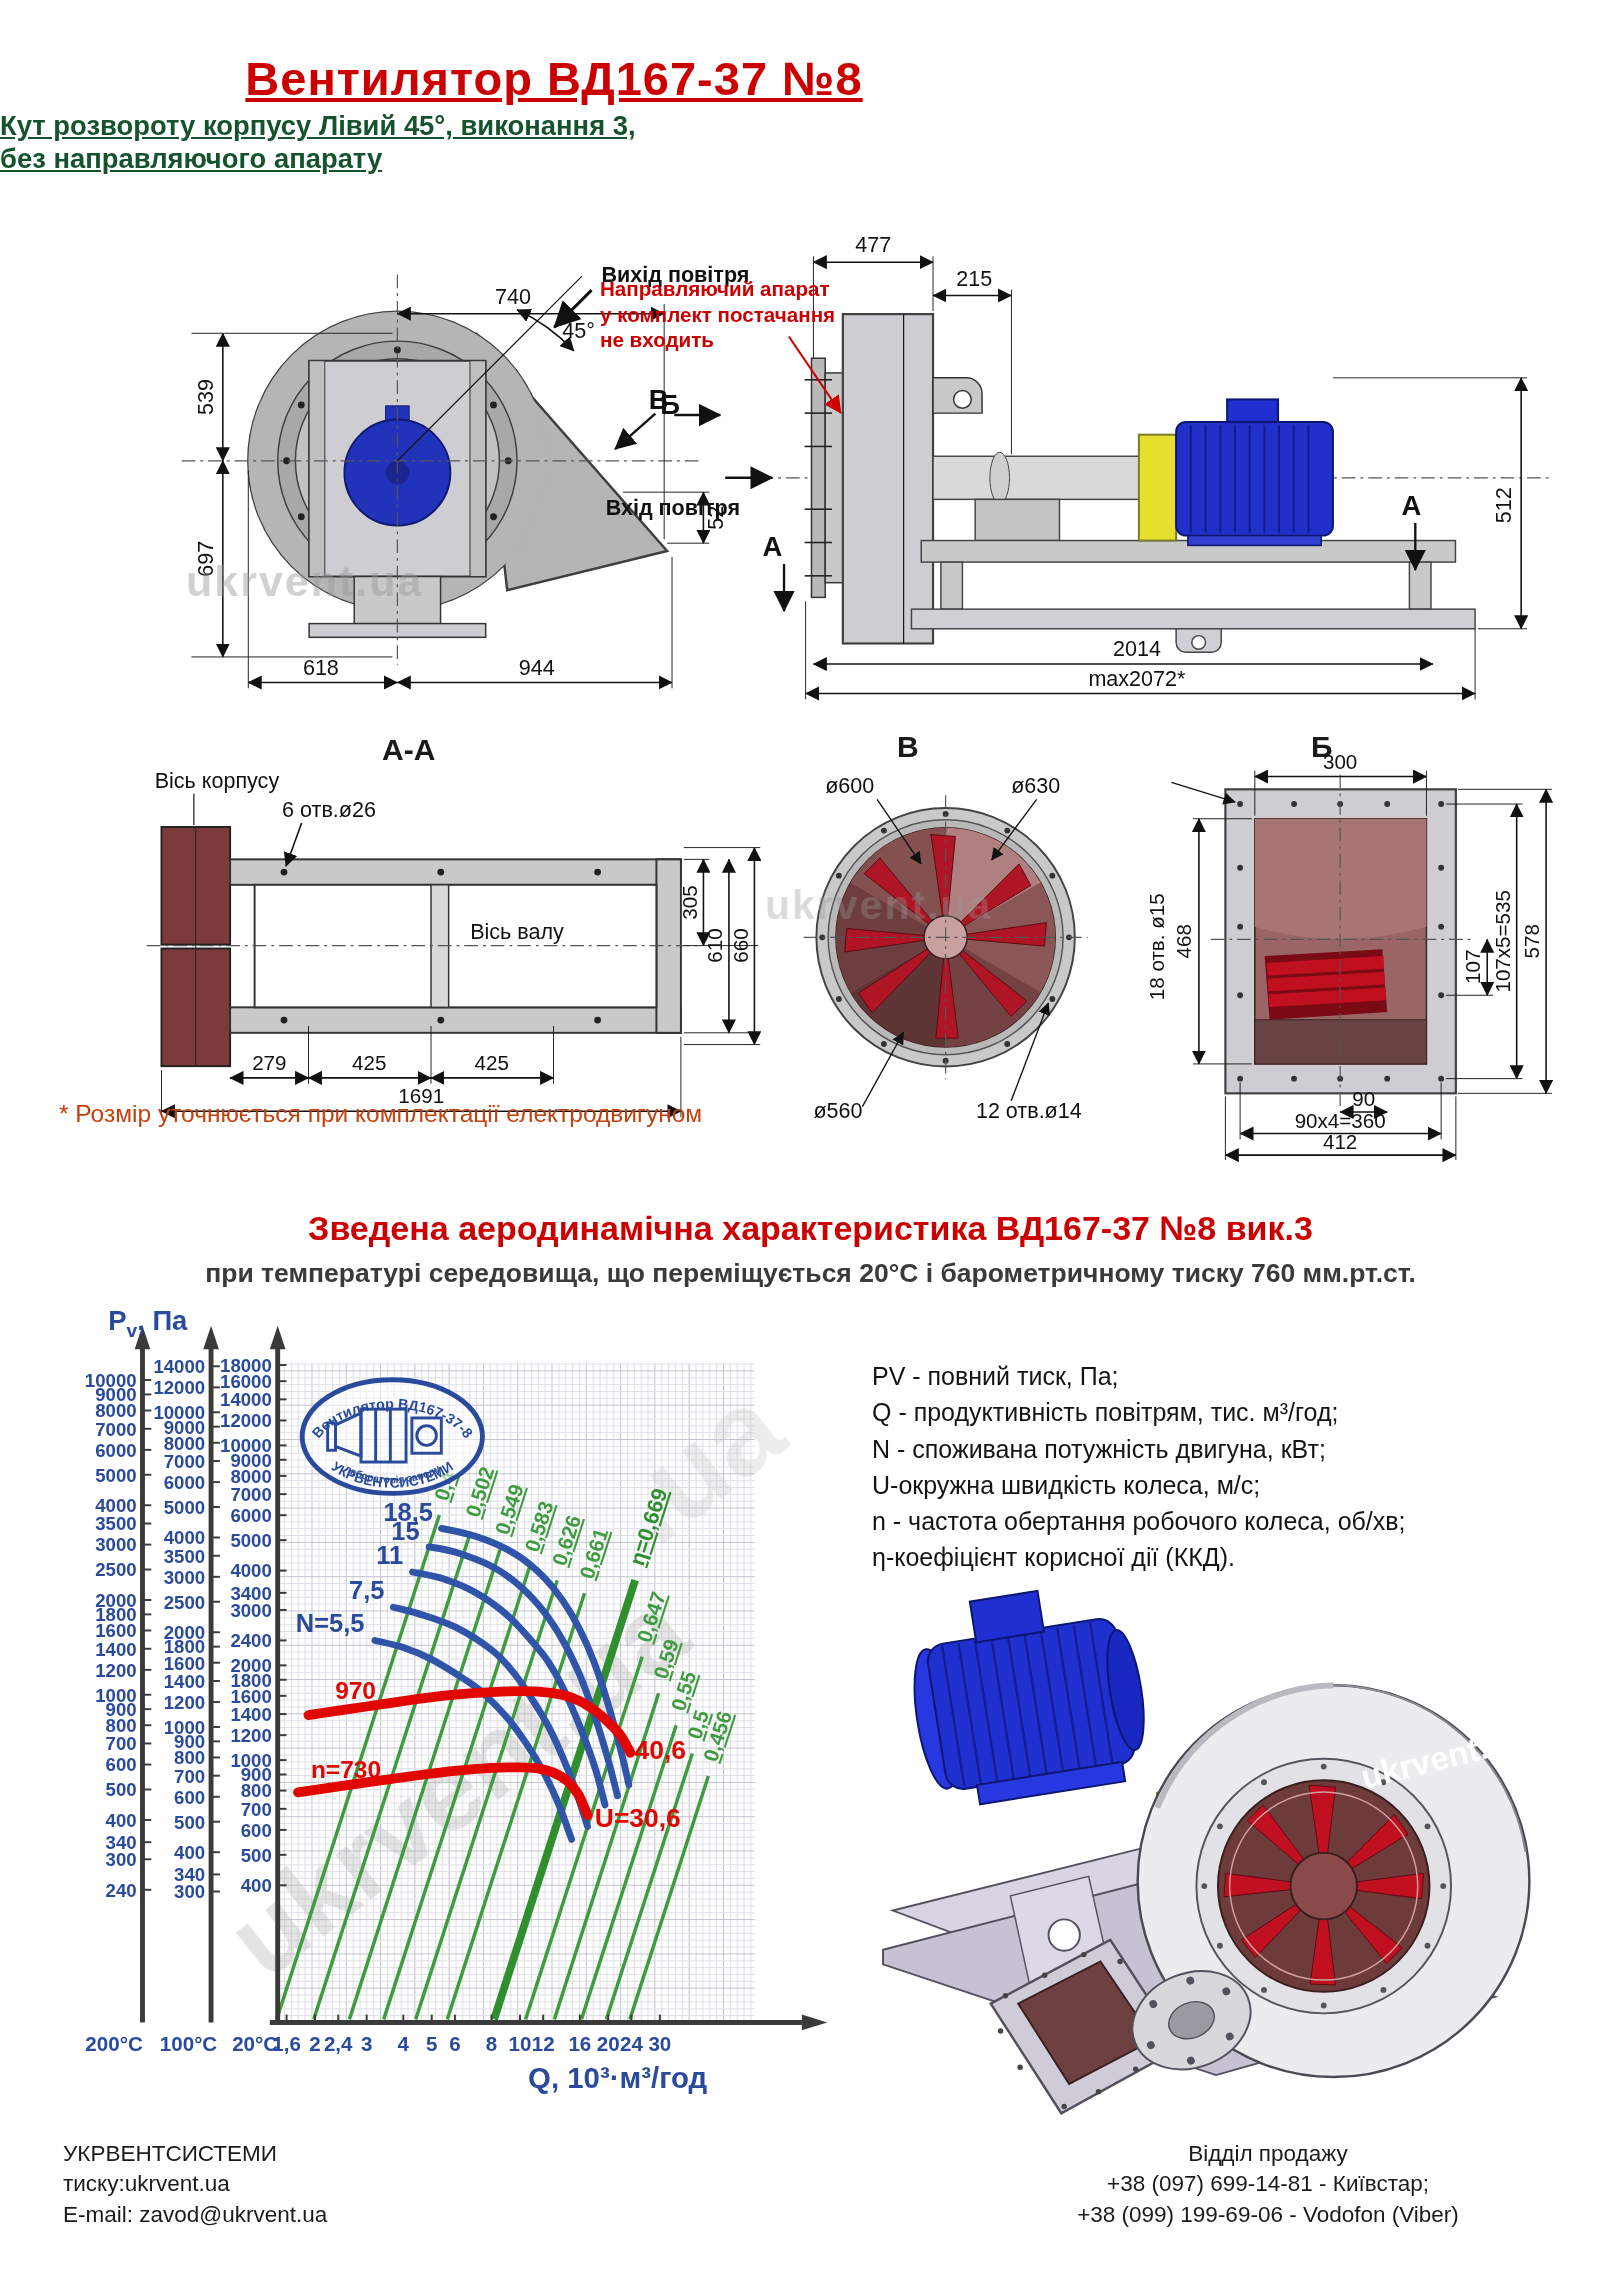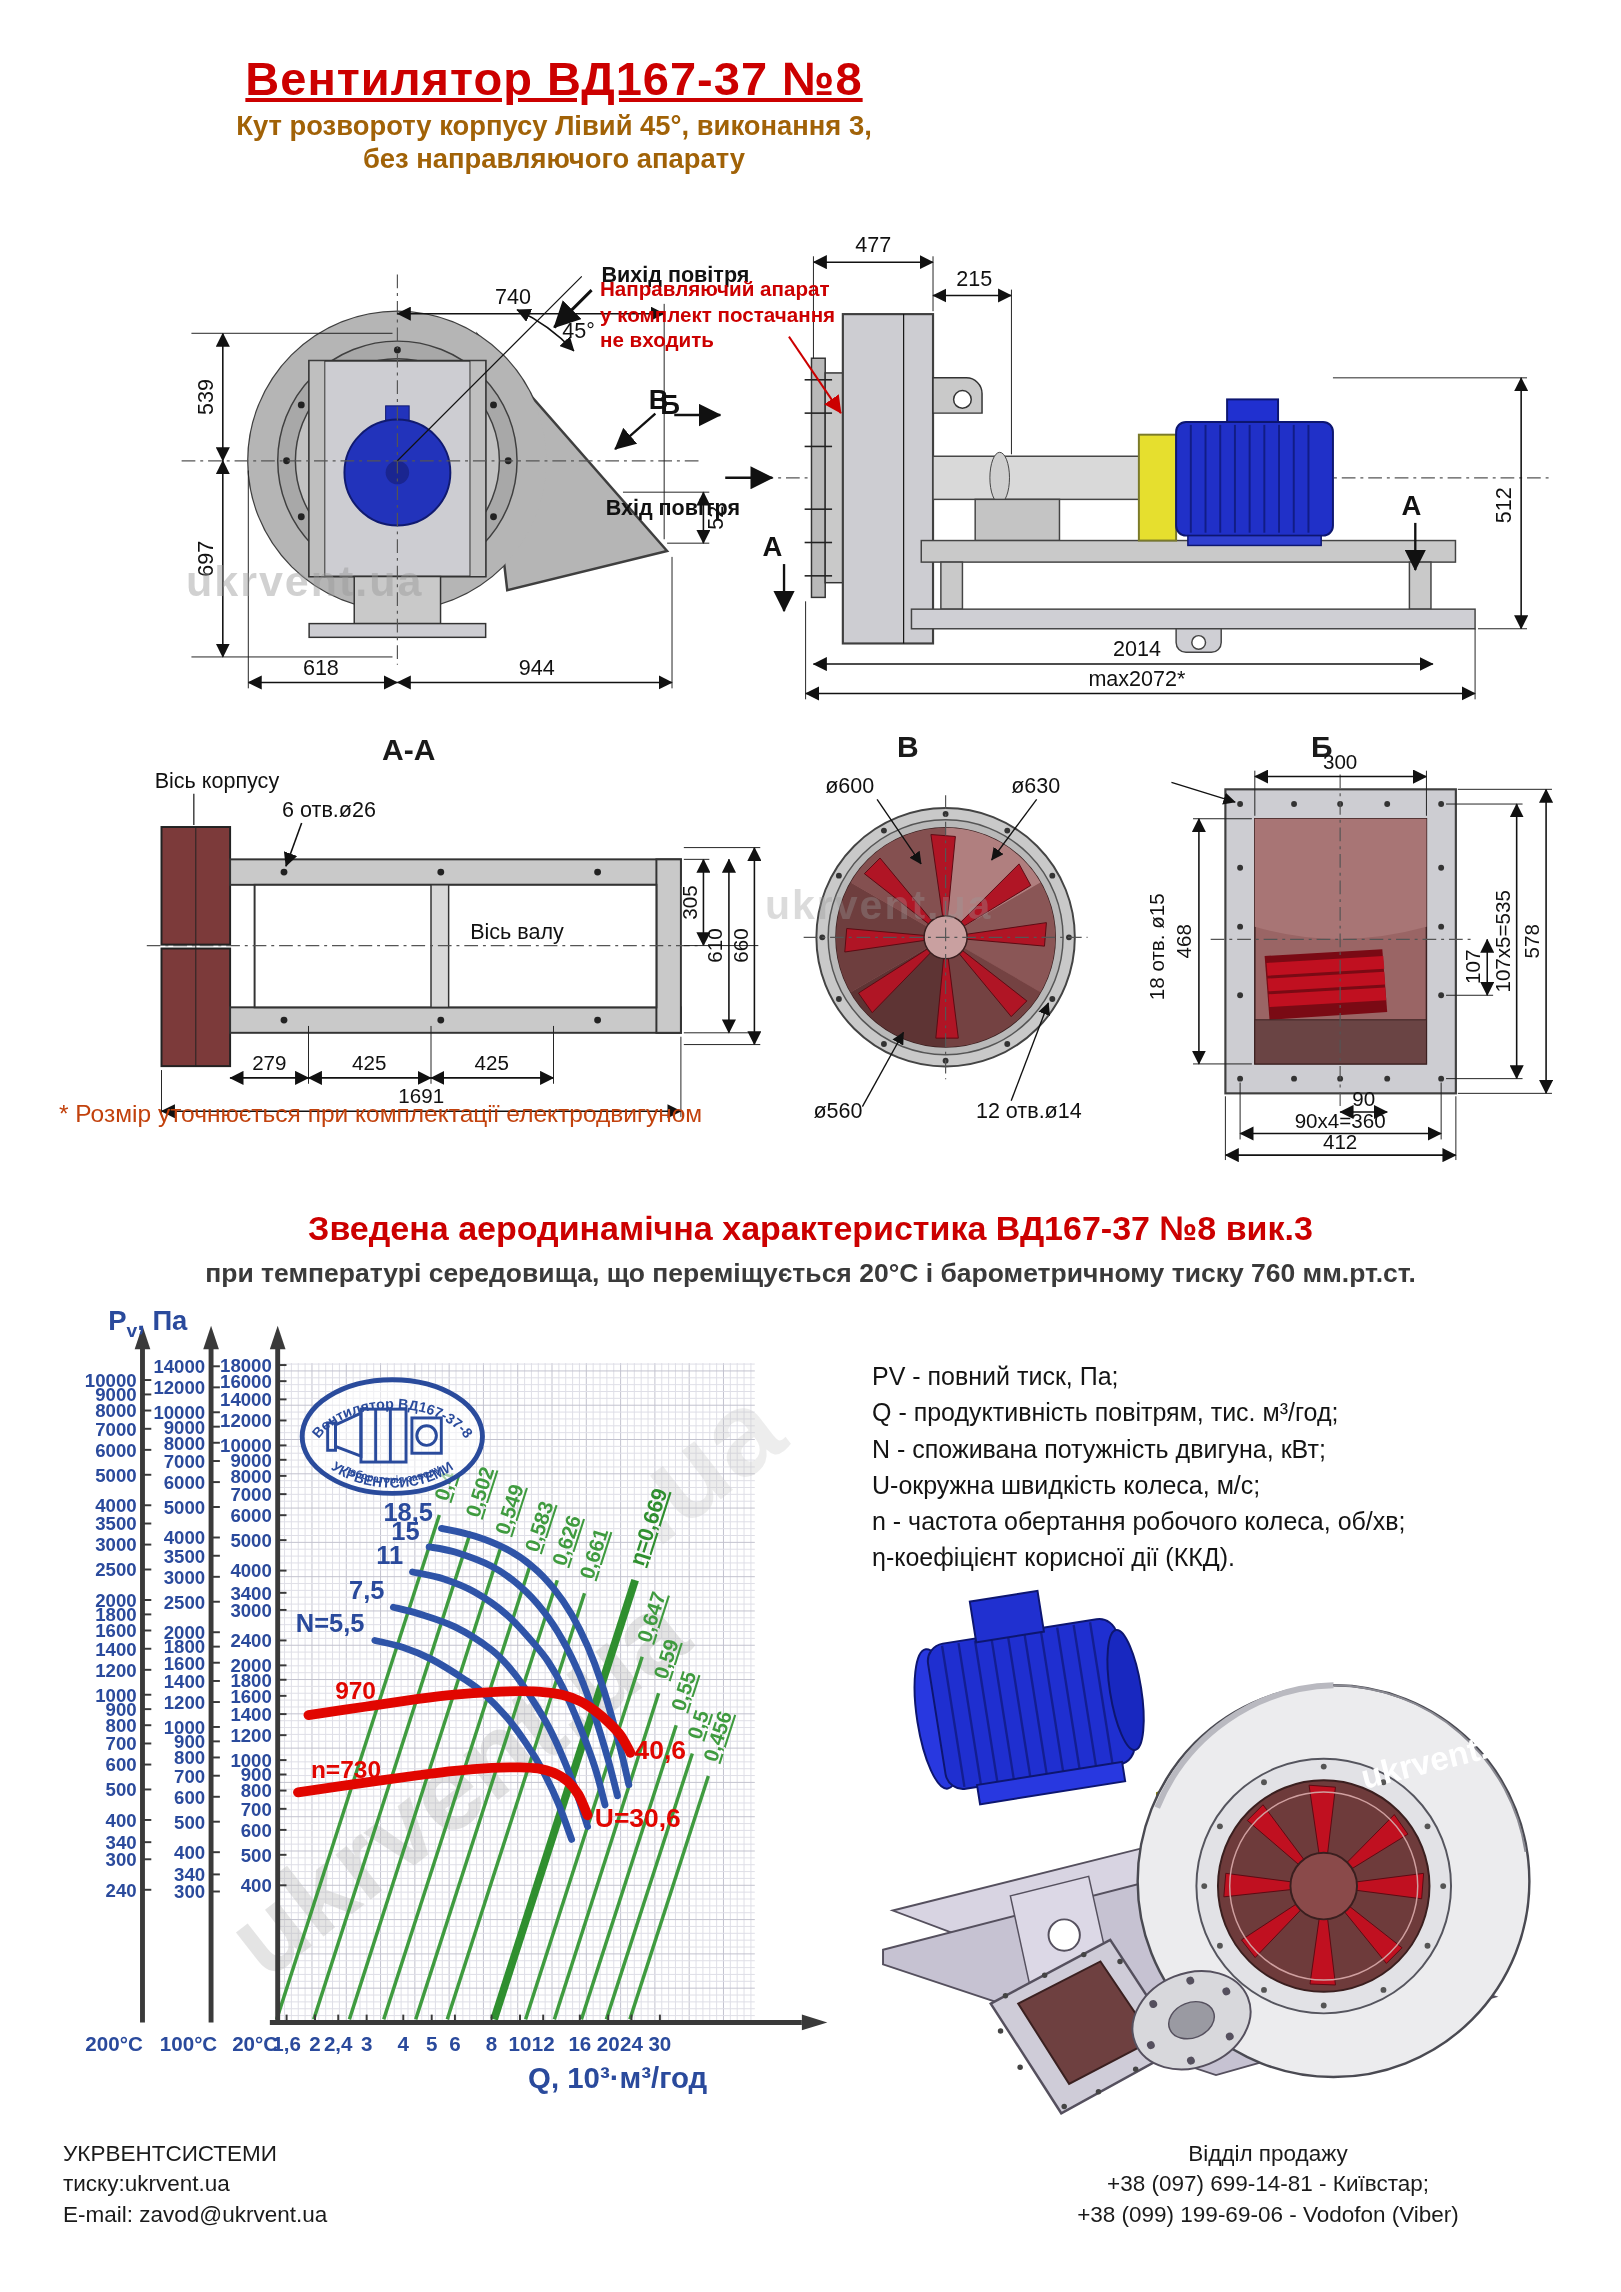--- a/index.html
+++ b/index.html
@@ -1,20 +1,20 @@
 <!DOCTYPE html>
 <html><head>
 <meta charset="utf-8">
 <style>
   html,body{margin:0;padding:0;background:#888;}
   .page{position:relative;width:1621px;height:2293px;background:#ffffff;overflow:hidden;
         font-family:"Liberation Sans", sans-serif;}
   .abs{position:absolute;}
   .ttl{color:#cc0000;font-weight:bold;font-size:47px;text-align:center;letter-spacing:1px;}
-  .sub{color:#a16207;font-weight:bold;font-size:27.4px;text-align:center;}
+  .sub{color:#14532d;font-weight:bold;font-size:27.4px;text-align:left;text-decoration:underline;}
   .secttl{color:#cc0000;font-weight:bold;font-size:34px;text-align:center;}
   .secsub{color:#3a3a3a;font-weight:bold;font-size:26.5px;text-align:center;}
   .viewttl{color:#1a1a1a;font-weight:bold;font-size:30px;}
   .note{color:#c2410c;font-size:24.5px;}
   .legend{color:#141414;font-size:25px;line-height:1.45;}
   .rednote{color:#cc0000;font-weight:bold;font-size:20.6px;line-height:1.25;}
   .foot{color:#1a1a1a;font-size:22.5px;line-height:1.35;}
   .wm{color:#9a9a9a;opacity:.45;font-weight:bold;letter-spacing:2px;}
   
   text{font-family:"Liberation Sans", sans-serif;}

